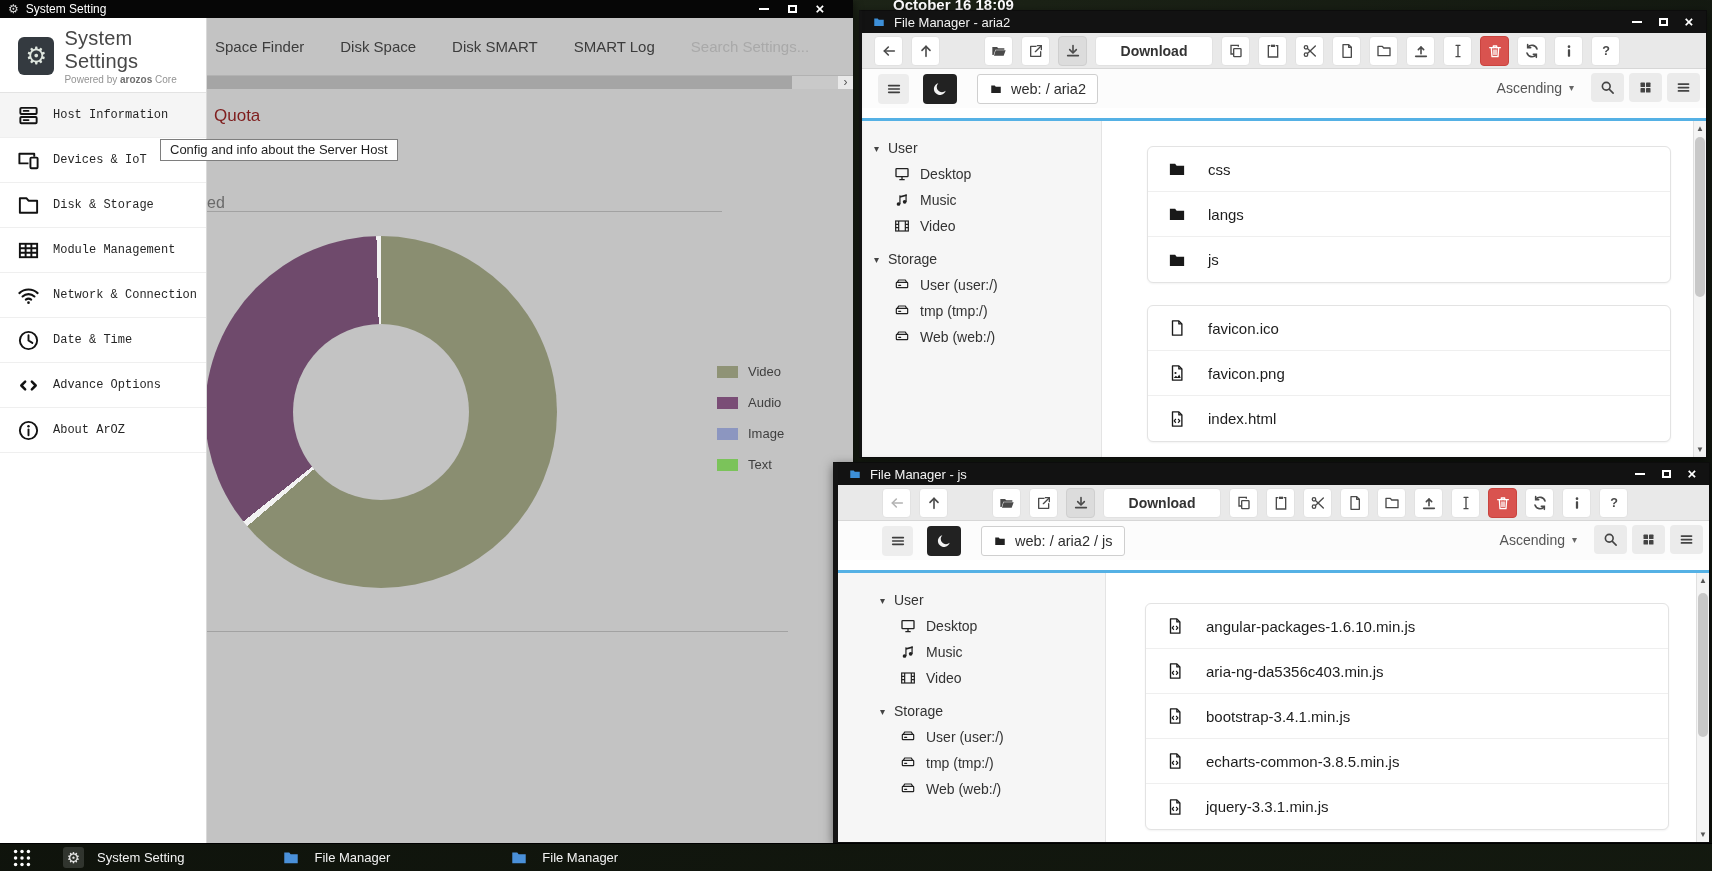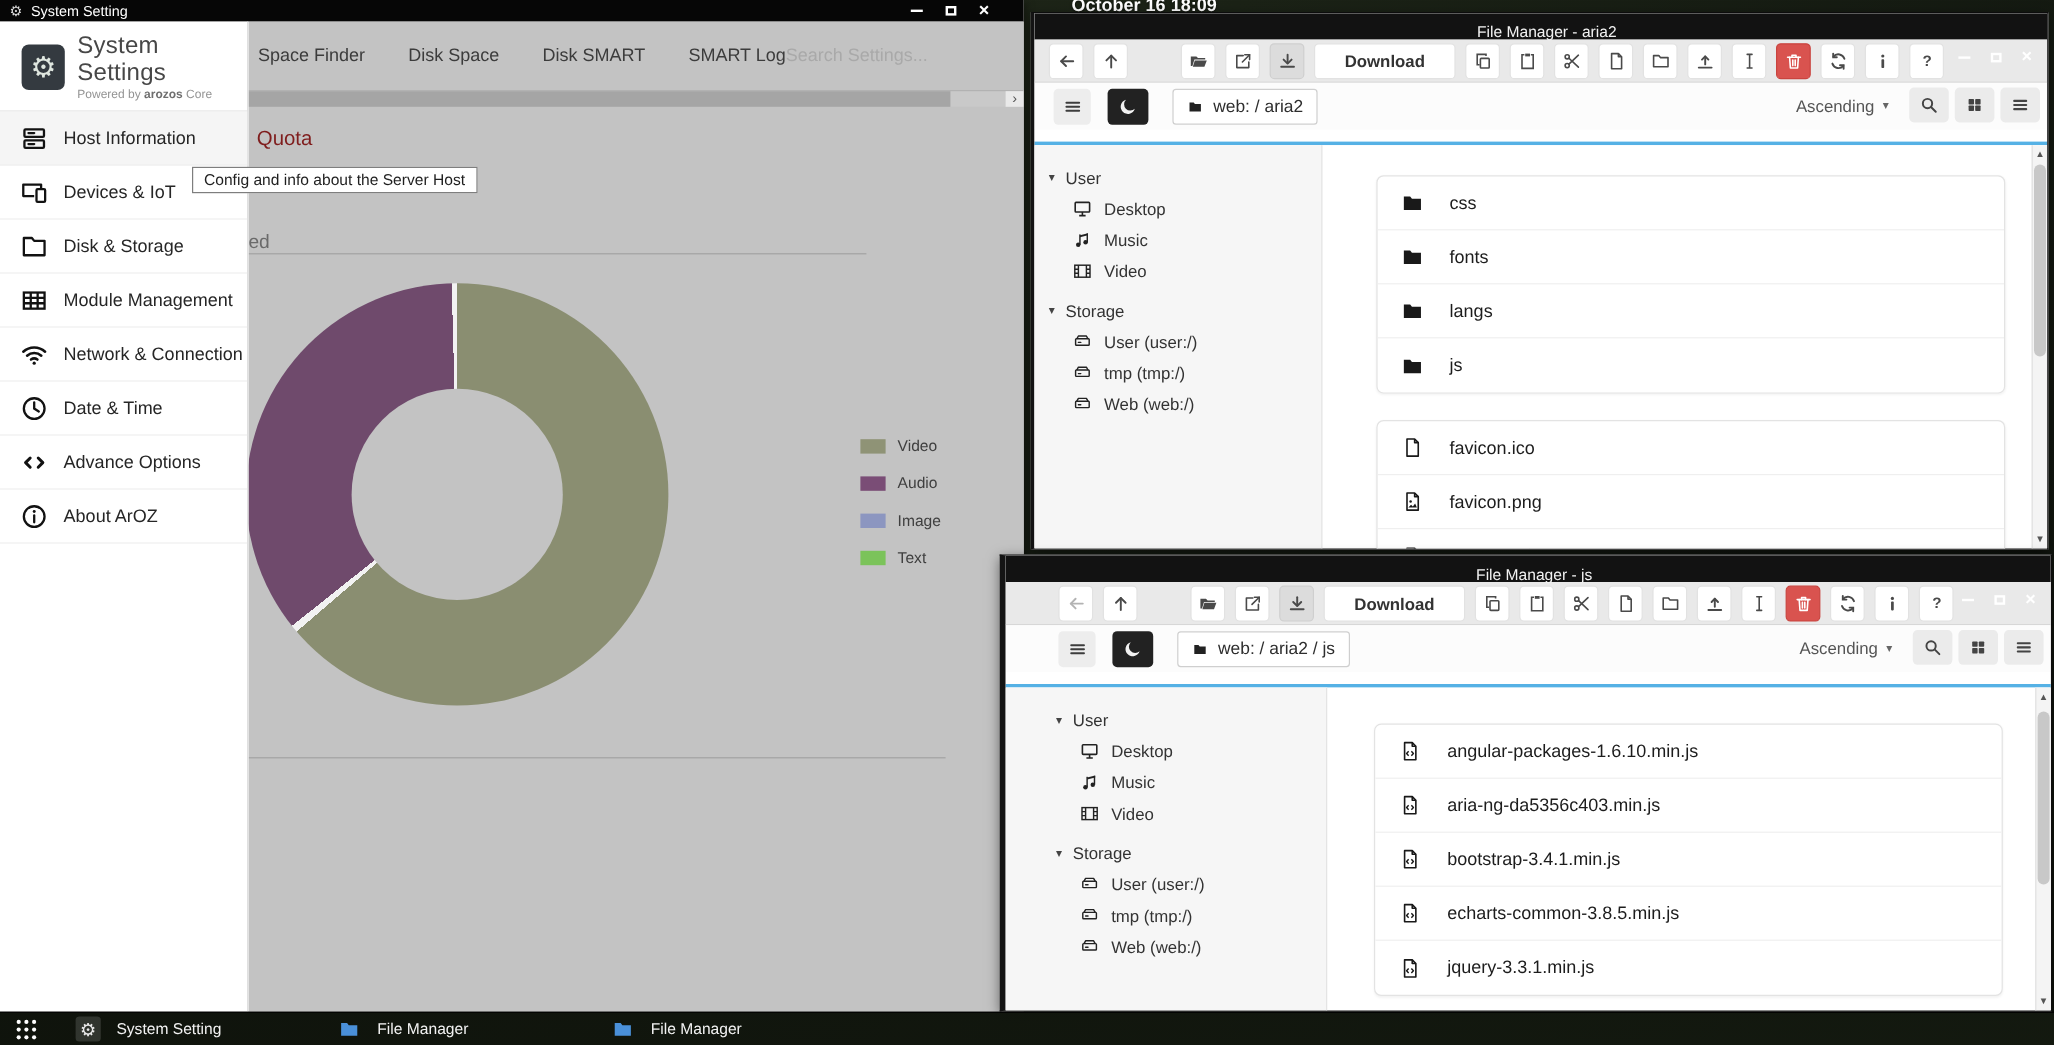--- a/index.html
+++ b/index.html
@@ -30,25 +30,25 @@
   .sw-body { position:absolute; top:18px; left:0; right:0; bottom:0; display:flex; }
   .sw-sidebar { width:207px; background:#fff; border-right:1px solid #d9d9d9; z-index:3; }
   .sw-logo { display:flex; align-items:center; gap:10px; padding:14px 0 12px 18px;
     border-bottom:1px solid #e3e3e3; height:75px; }
   .sw-logo .box { width:38px; height:38px; background:#343a40; border-radius:6px;
     display:flex; align-items:center; justify-content:center; color:#dfe6df; font-size:24px; }
   .sw-logo .t1 { font-size:20px; color:#474747; letter-spacing:.2px; }
   .sw-logo .t2 { font-size:10px; color:#939393; margin-top:1px; }
   .sw-logo .t2 b { color:#6f6f6f; }
   .sw-menu .mrow { height:45px; display:flex; align-items:center; gap:13px; padding-left:17px;
-    border-bottom:1px solid #efefef; cursor:pointer; font-size:15px; color:#262626; }
+    border-bottom:1px solid #efefef; cursor:pointer; font-size:12px; color:#262626;font-family:Liberation Mono, monospace; }
   .sw-menu .mrow svg { width:23px; height:23px; color:#121212; }
   .sw-menu .mrow.active { background:#f5f5f5; }
   .sw-content { position:relative; flex:1; background:#c3c3c3; overflow:hidden; }
-  .sw-tabs { height:57px; display:flex; align-items:center; padding-left:8px; }
+  .sw-tabs { height:57px; display:flex; align-items:center; gap:36px; padding-left:8px; }
   .sw-tab { font-size:15px; color:#3c3c3c; cursor:pointer; white-space:nowrap; }
   .sw-search { width:140px; border:0; outline:0; background:transparent; font-size:15px; color:#555;
     font-family:"Liberation Sans",sans-serif; }
   .sw-search::placeholder { color:#a9a9a9; }
   .sw-hscroll { position:relative; height:14px; background:#c9c9c9; border-top:1px solid #b2b2b2; }
   .sw-hscroll .thumb { position:absolute; left:0; top:0; height:100%; width:585px; background:#a5a5a5; }
   .sw-hscroll .harr { position:absolute; right:0; top:0; width:15px; height:100%; background:#e9e9e9;
     color:#555; font-size:12px; line-height:13px; text-align:center; cursor:pointer; }
   .sw-quota { position:absolute; left:7px; top:88px; font-size:17px; color:#7f1d1d; }
   .sw-used { position:absolute; left:0; top:176px; font-size:16px; color:#6a6a6a; }
@@ -65,21 +65,21 @@
   .lg-label { font-size:13px; color:#3f3f3f; }
   .sw-tooltip { position:absolute; left:160px; top:139px; z-index:6; background:#fff;
     border:1px solid #7e7e7e; padding:2px 9px 3px; font-size:13px; color:#1f1f1f; white-space:nowrap; }
 
   
   .fm { position:absolute; background:#fff; border:1px solid #0c0c0c; border-left:3px solid #141414;
     box-shadow:0 3px 10px rgba(0,0,0,.5); overflow:hidden; }
   #fm1 { left:859px; top:10px; width:848px; height:448px; z-index:5; }
   #fm2 { left:833px; top:462px; width:877px; height:381px; z-index:15; border-left-width:5px; }
   .fm-titlebar { height:22px; background:#121212; display:flex; align-items:center; gap:8px;
-    padding-left:10px; color:#f2f2f2; font-size:13px;flex-direction:column; }
+    padding-left:10px; color:#f2f2f2; font-size:13px; }
   .fm-titlebar .ficon { width:14px; height:12px; color:#3d8fd8; }
   .fm-toolbar { height:36px; background:#e9e9e9; border-bottom:1px solid #d7d7d7;
     display:flex; align-items:center; gap:8px; padding-left:12px; }
   #fm2 .fm-toolbar { padding-left:44px; }
   .tbtn { width:29px; height:30px; background:#fff; border:1px solid #e2e2e2; border-radius:4px;
     display:flex; align-items:center; justify-content:center; color:#4a4a4a; cursor:pointer;
     font-size:13px; flex:0 0 auto; }
   .tbtn svg { width:16px; height:16px; }
   .tbtn.sep { margin-left:36px; }
   .tbtn.pressed { background:#dcdcdc; border-color:#cfcfcf; }
@@ -639,26 +639,20 @@
     <div class="fm-main">
       <div class="fcard" style="margin-top:25px">
 
           <div class="frow">
             <svg class="ic">
               <use href="#i-folder-solid" xlink:href="#i-folder-solid"></use>
             </svg>
             <span>css</span>
           </div>
 
-          <div class="frow">
-            <svg class="ic">
-              <use href="#i-folder-solid" xlink:href="#i-folder-solid"></use>
-            </svg>
-            <span>fonts</span>
-          </div>
 
           <div class="frow">
             <svg class="ic">
               <use href="#i-folder-solid" xlink:href="#i-folder-solid"></use>
             </svg>
             <span>langs</span>
           </div>
 
           <div class="frow">
             <svg class="ic">

